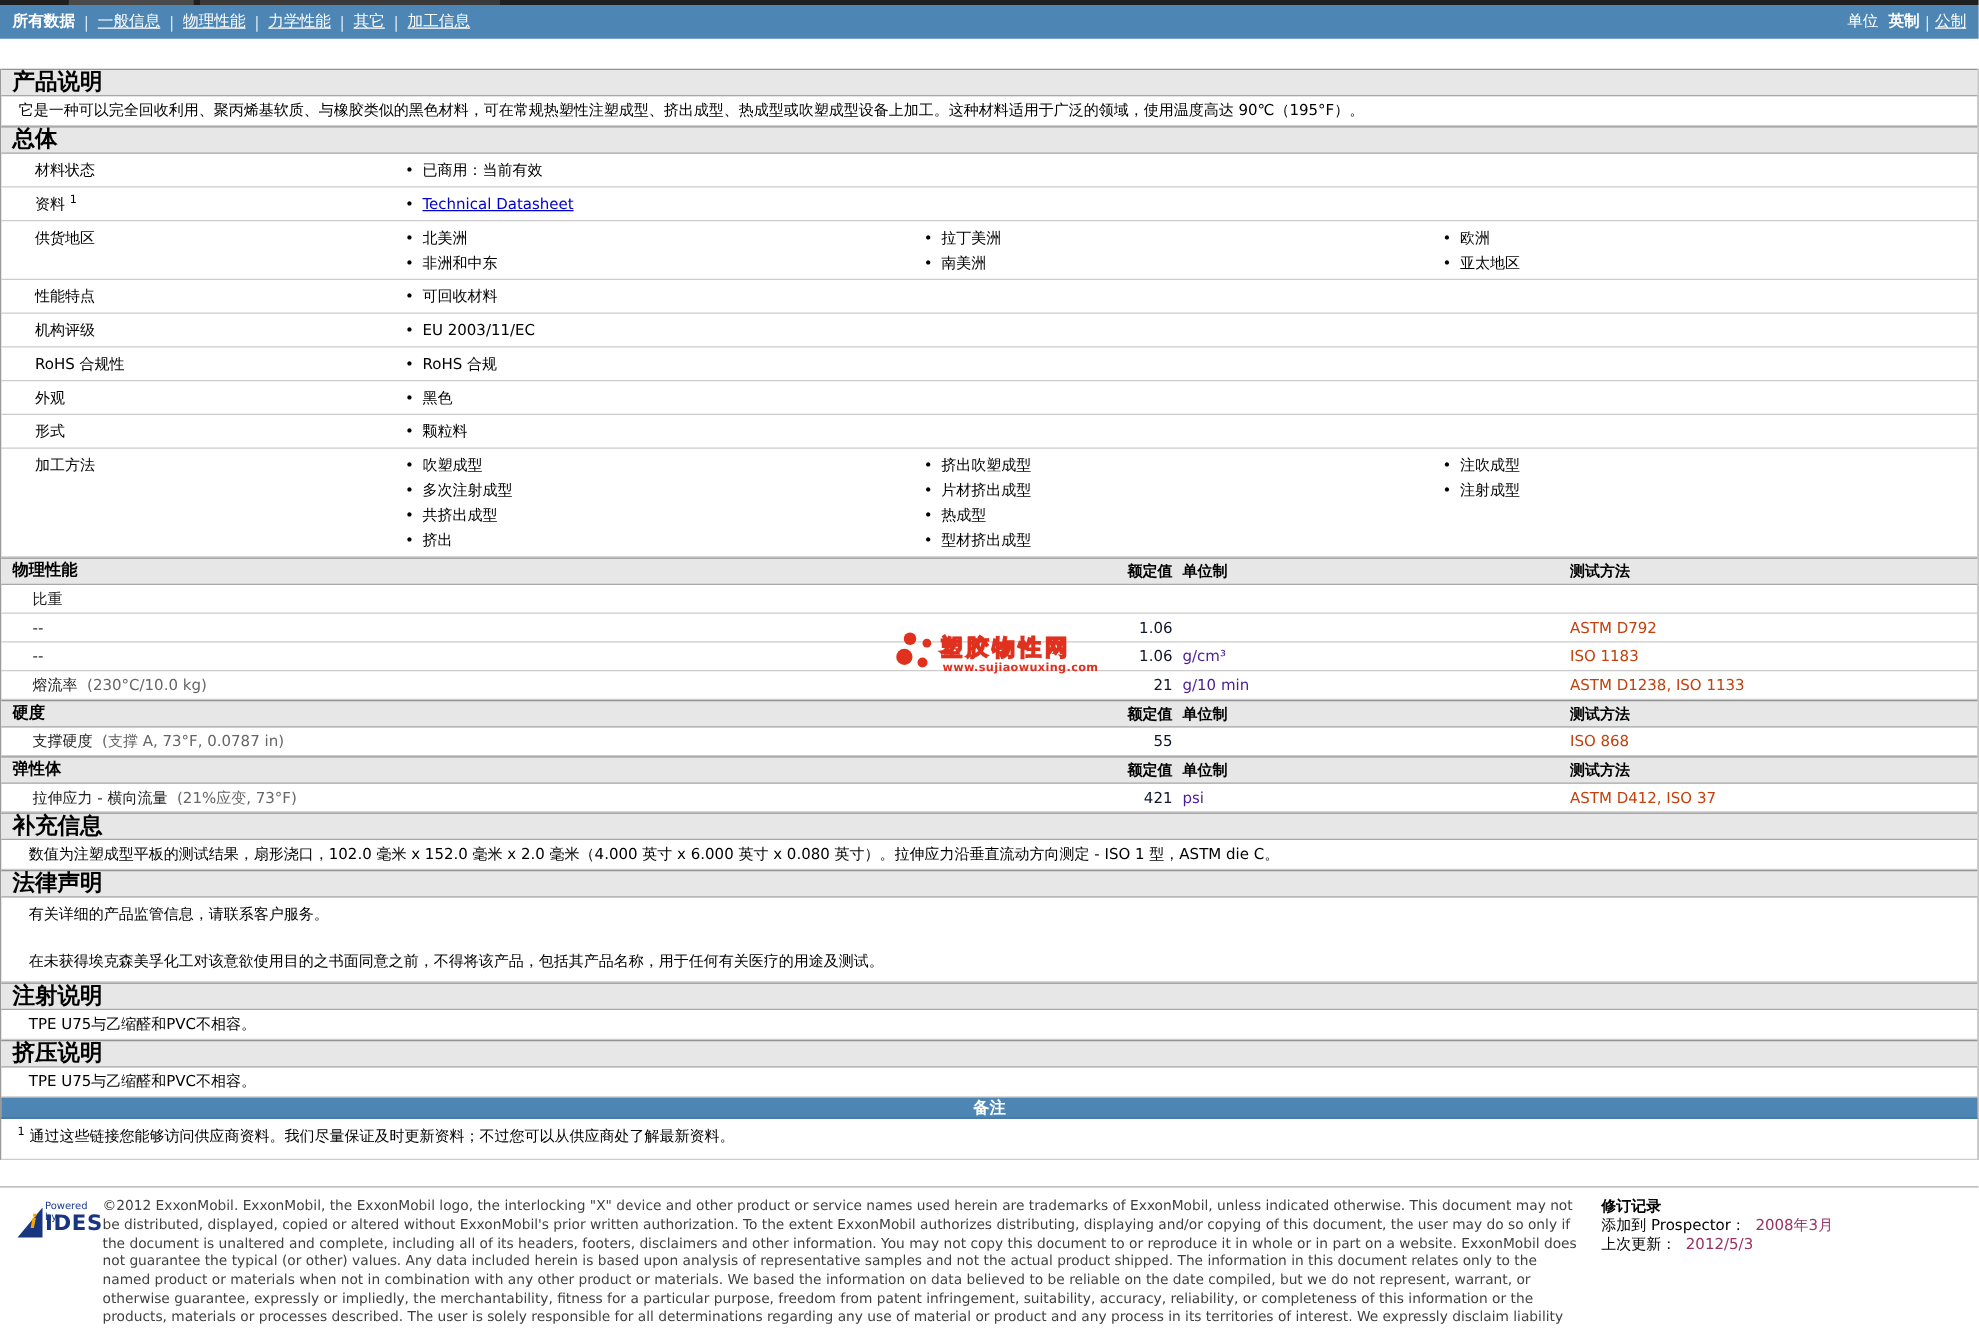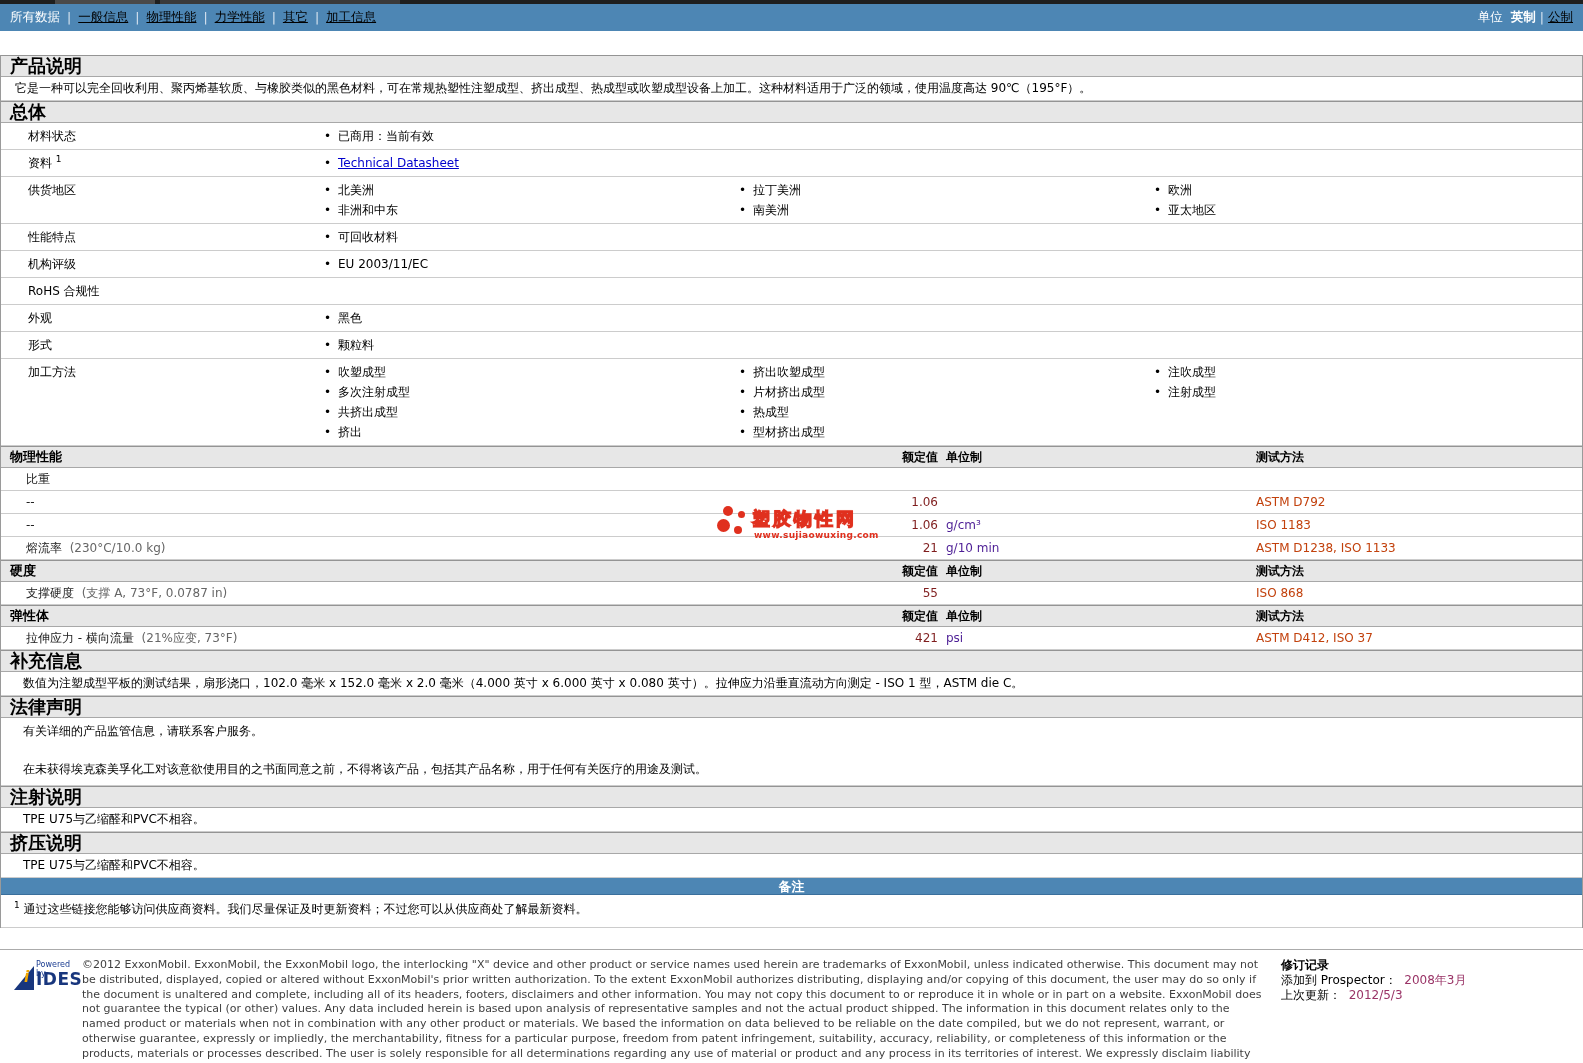--- a/index.html
+++ b/index.html
@@ -11,22 +11,22 @@
   }
   
   .top-edge { height:4px; background:#1f1f1f; position:relative; }
   .top-edge .seg1 { position:absolute; left:55px; width:100px; height:4px; background:#4a4a4a; }
   .top-edge .seg2 { position:absolute; left:160px; width:240px; height:4px; background:#3a3a3a; }
   
   .topbar {
     height:27px; background:#4d86b4; color:#fff; display:flex; align-items:center;
     padding:0 10px; font-size:12.5px;
   }
-  .topbar .tab-active { font-weight:normal; cursor:default;text-align:right; }
-  .topbar a.tab { color:#000000; text-decoration:underline; cursor:pointer; }
+  .topbar .tab-active { font-weight:bold; cursor:default;text-align:right; }
+  .topbar a.tab { color:#ffffff; text-decoration:underline; cursor:pointer; }
   .topbar .sep { margin:0 7px; color:#d9e5f1; }
   .topbar-right { margin-left:auto; display:flex; align-items:center; }
   .topbar-right .units-label { margin-right:8px; }
   .topbar-right .unit-active { font-weight:bold; }
   .topbar-right .sep { margin:0 4px; }
   .gap24 { height:24px; }
   
   .content { border-left:1px solid #9a9a9a; border-right:1px solid #9a9a9a; }
   .secbar {
     background:#e7e7e7; border-top:1px solid #949494; border-bottom:1px solid #a8a8a8;
@@ -46,21 +46,21 @@
   
   .psecbar, .prow { display:grid; grid-template-columns:825px 112px 318px 1fr; }
   .psecbar {
     background:#e7e7e7; border-top:1px solid #949494; border-bottom:1px solid #a8a8a8;
     font-weight:bold; padding:2px 0; line-height:16px;
   }
   .psecbar .ptitle { font-size:13px; padding-left:9px; }
   .prow { border-bottom:1px solid #cccccc; padding:3px 0; line-height:16px; }
   .pname { padding-left:25px; color:#222; }
   .pcond { color:#666; }
-  .pval { text-align:right; color:#7f1d1d; }
+  .pval { text-align:right; color:#0f172a; }
   .punit { padding-left:8px; color:#4c1d95; }
   .pmeth { color:#c2410c; }
   .psecbar .pval, .psecbar .punit, .psecbar .pmeth { color:#000; }
   
   .legalblock { padding:6px 0 8px 22px; border-bottom:1px solid #cccccc; line-height:15px; }
   .legalblock p { margin:0; }
   .legalblock p.first { margin-bottom:23px; }
   
   .notesbar {
     height:17px; background:#4d86b4; color:#fff; font-weight:bold; text-align:center;
@@ -161,20 +161,21 @@
     <div class="bitem span3">可回收材料</div>
   </div>
 
   <div class="grow">
     <div class="lbl">机构评级</div>
     <div class="bitem span3">EU 2003/11/EC</div>
   </div>
 
   <div class="grow">
     <div class="lbl">RoHS 合规性</div>
+    <div class="bitem span3">RoHS 合规</div>
   </div>
 
   <div class="grow">
     <div class="lbl">外观</div>
     <div class="bitem span3">黑色</div>
   </div>
 
   <div class="grow">
     <div class="lbl">形式</div>
     <div class="bitem span3">颗粒料</div>

